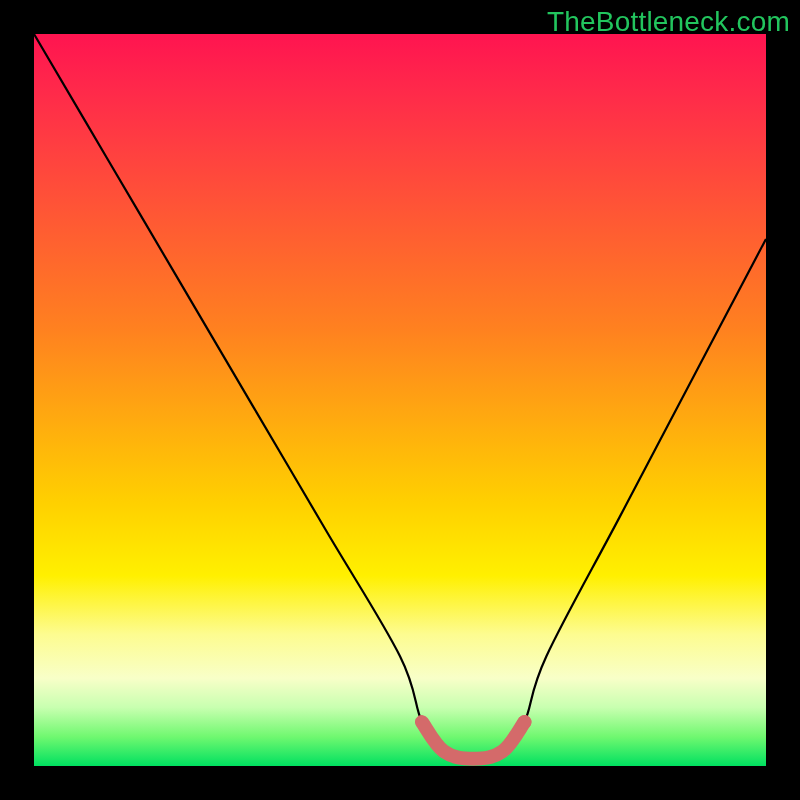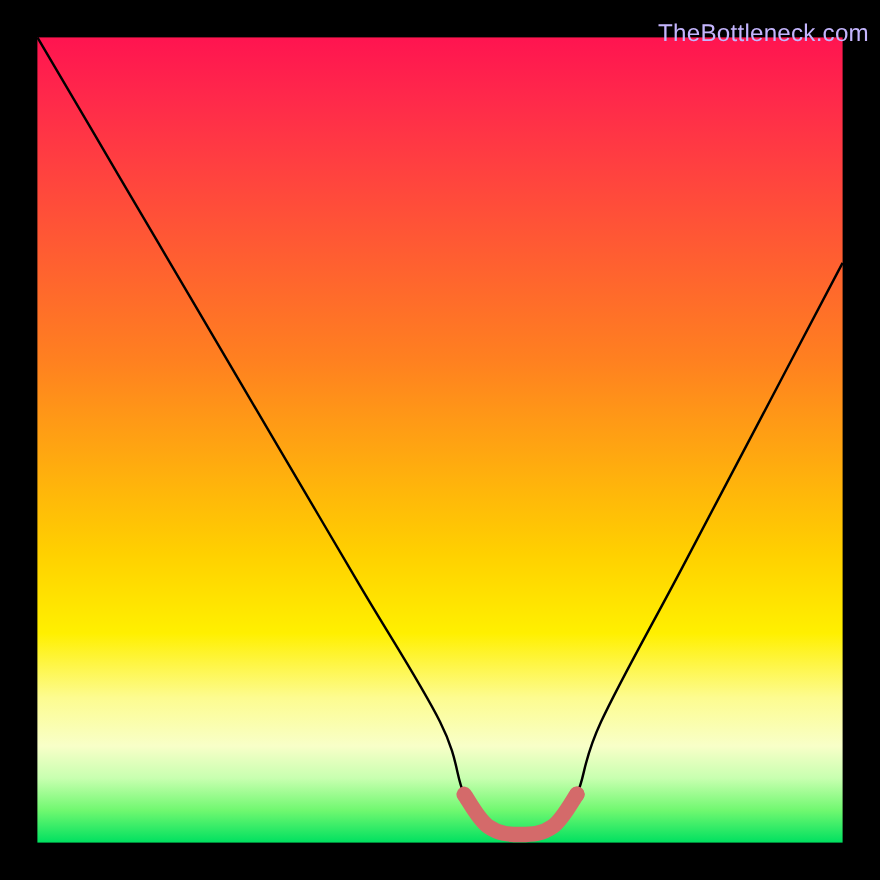--- a/index.html
+++ b/index.html
@@ -28,24 +28,24 @@
       #fff000 74%,
       #fdfc90 82%,
       #f8ffc8 88%,
       #c8ffb0 92%,
       #70f870 96%,
       #00e060 100%
     );
   }
   .watermark {
     position: absolute;
-    top: 17px;
+    top: 6px;
     right: 10px;
-    color: #c4b5fd;
-    font-size: 22px;
+    color: #22c55e;
+    font-size: 28px;
     font-weight: 500;
     letter-spacing: 0.2px;
   }
   svg.curve {
     position: absolute;
     left: 34px;
     top: 34px;
     width: 732px;
     height: 732px;
     overflow: visible;

